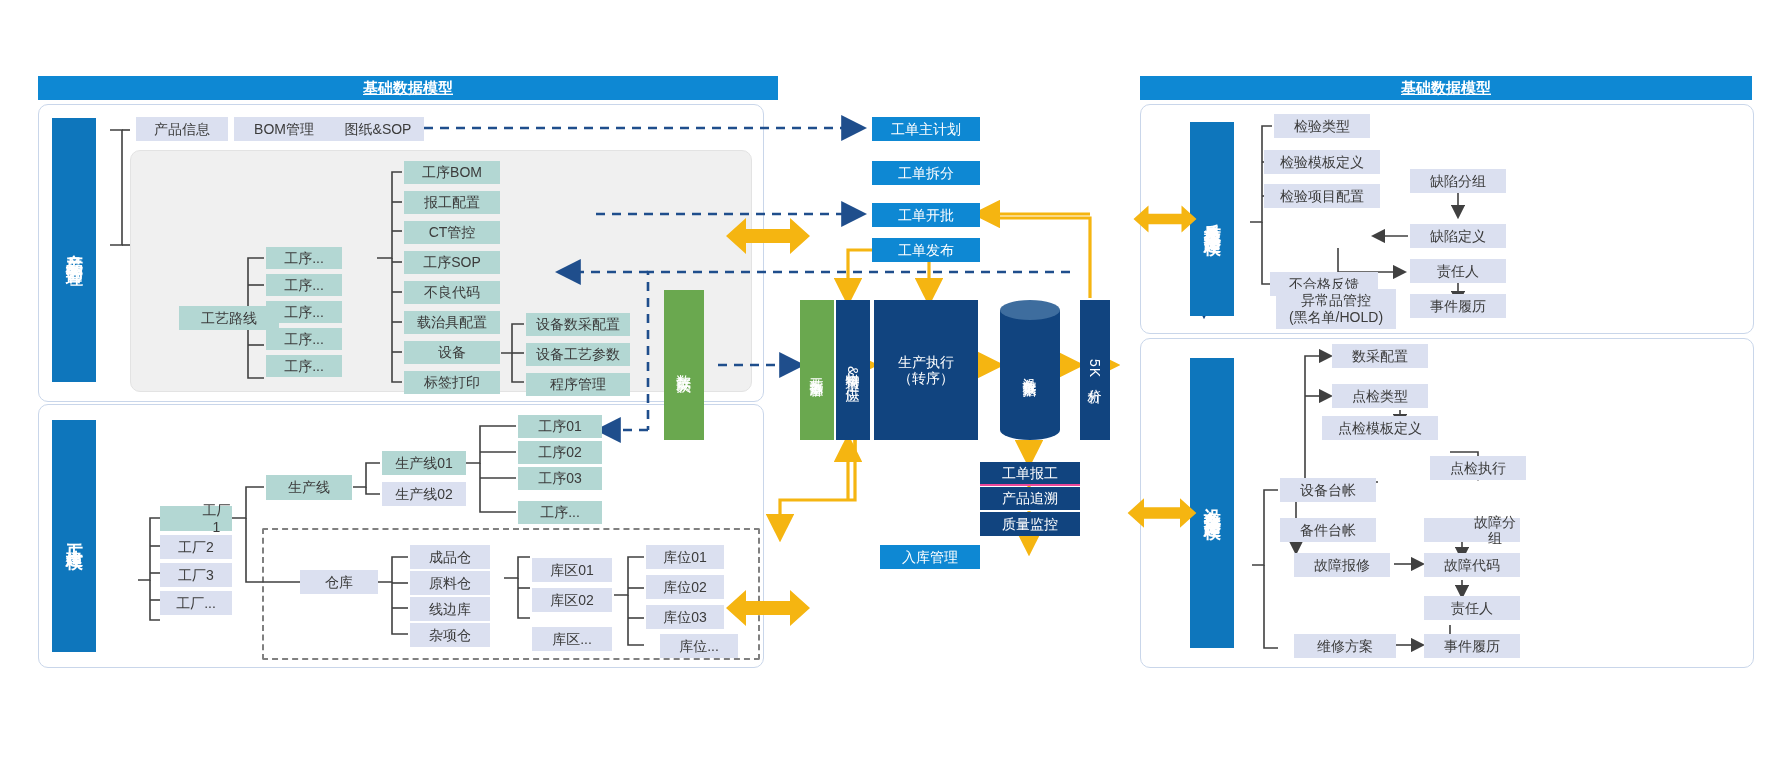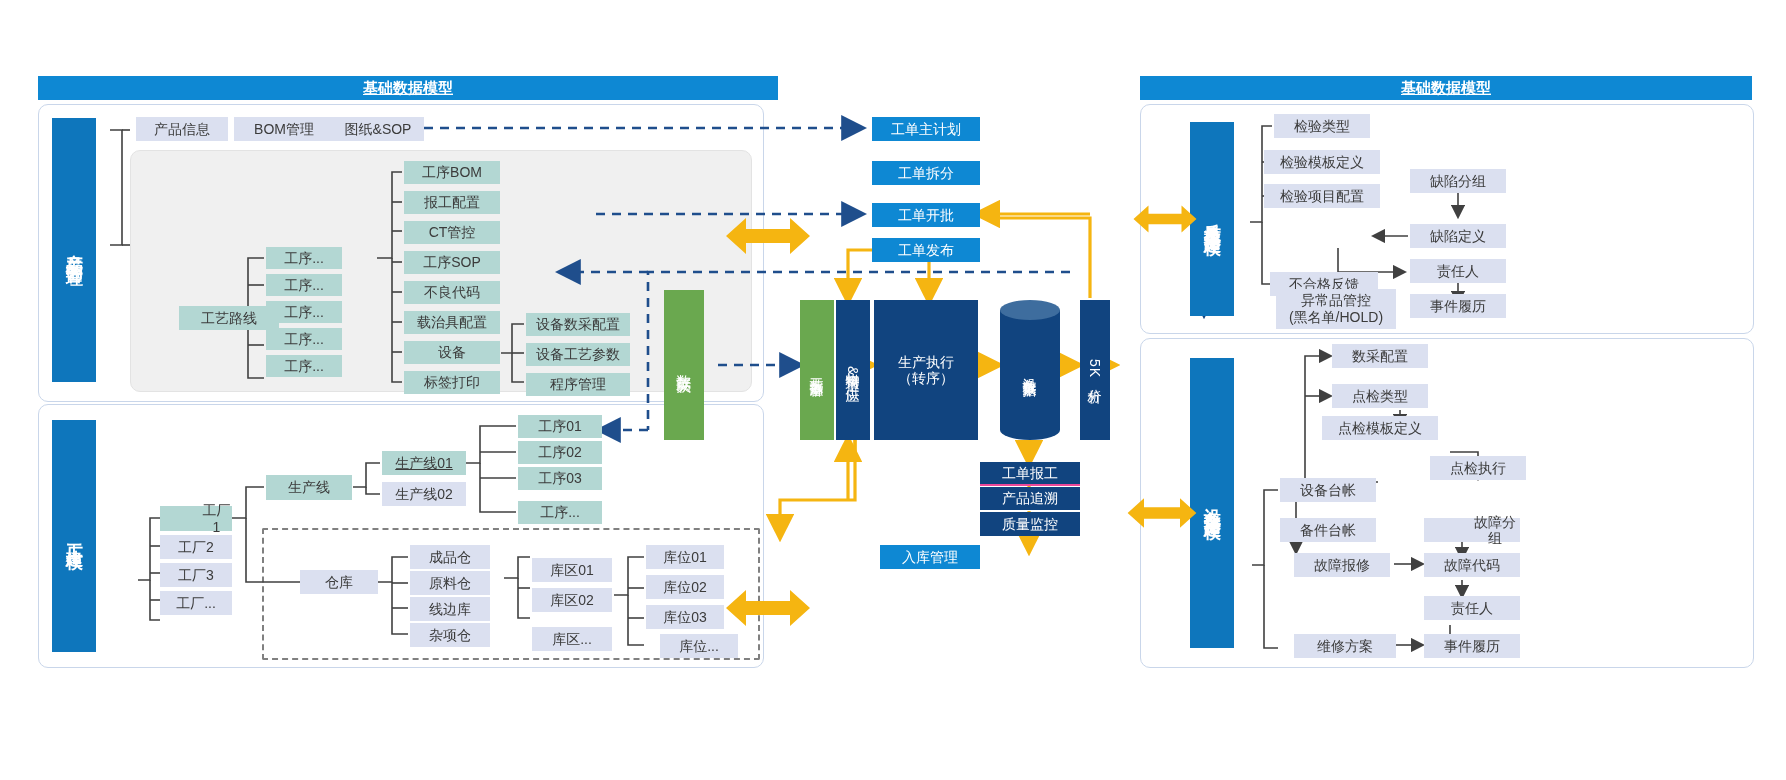--- a/index.html
+++ b/index.html
@@ -269,21 +269,21 @@
   <div class="node n-teal" style="left:526px;top:373px;width:104px;height:23px;">程序管理</div>
 
   <div class="node n-green vert" style="left:664px;top:290px;width:40px;height:150px;font-size:15px;">数据关联</div>
 
   <div class="node n-teal" style="left:160px;top:506px;width:72px;height:25px;padding-left:41px;">工厂1</div>
   <div class="node n-lav" style="left:160px;top:535px;width:72px;height:24px;">工厂2</div>
   <div class="node n-lav" style="left:160px;top:563px;width:72px;height:24px;">工厂3</div>
   <div class="node n-lav" style="left:160px;top:591px;width:72px;height:24px;">工厂...</div>
 
   <div class="node n-teal" style="left:266px;top:475px;width:86px;height:25px;">生产线</div>
-  <div class="node n-teal" style="left:382px;top:451px;width:84px;height:24px;text-decoration:underline;">生产线01</div>
+  <div class="node n-teal" style="left:382px;top:451px;width:84px;height:24px;">生产线01</div>
   <div class="node n-lav" style="left:382px;top:482px;width:84px;height:24px;">生产线02</div>
 
   <div class="node n-teal" style="left:518px;top:415px;width:84px;height:23px;">工序01</div>
   <div class="node n-teal" style="left:518px;top:441px;width:84px;height:23px;">工序02</div>
   <div class="node n-teal" style="left:518px;top:467px;width:84px;height:23px;">工序03</div>
   <div class="node n-teal" style="left:518px;top:501px;width:84px;height:23px;">工序...</div>
 
   <div class="node n-lav" style="left:300px;top:570px;width:78px;height:24px;">仓库</div>
   <div class="node n-lav" style="left:410px;top:545px;width:80px;height:24px;">成品仓</div>
   <div class="node n-lav" style="left:410px;top:571px;width:80px;height:24px;">原料仓</div>

